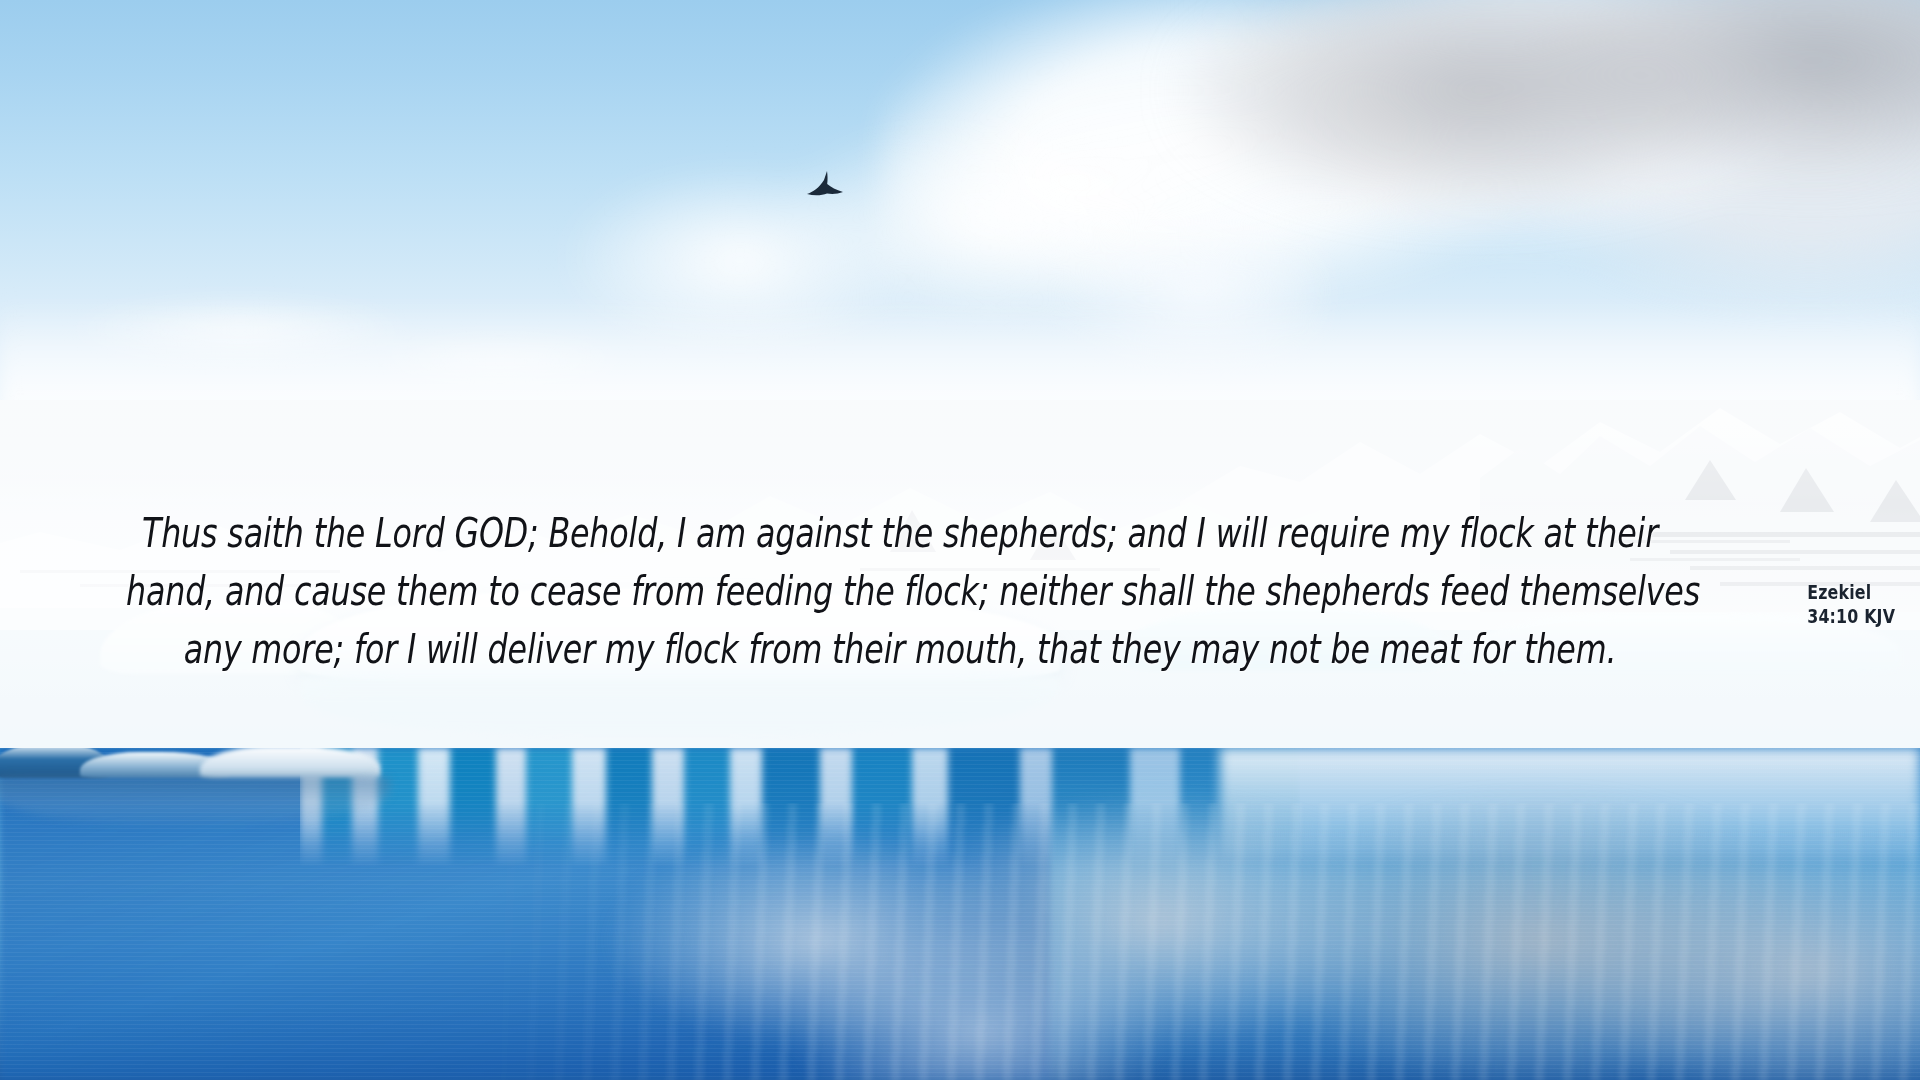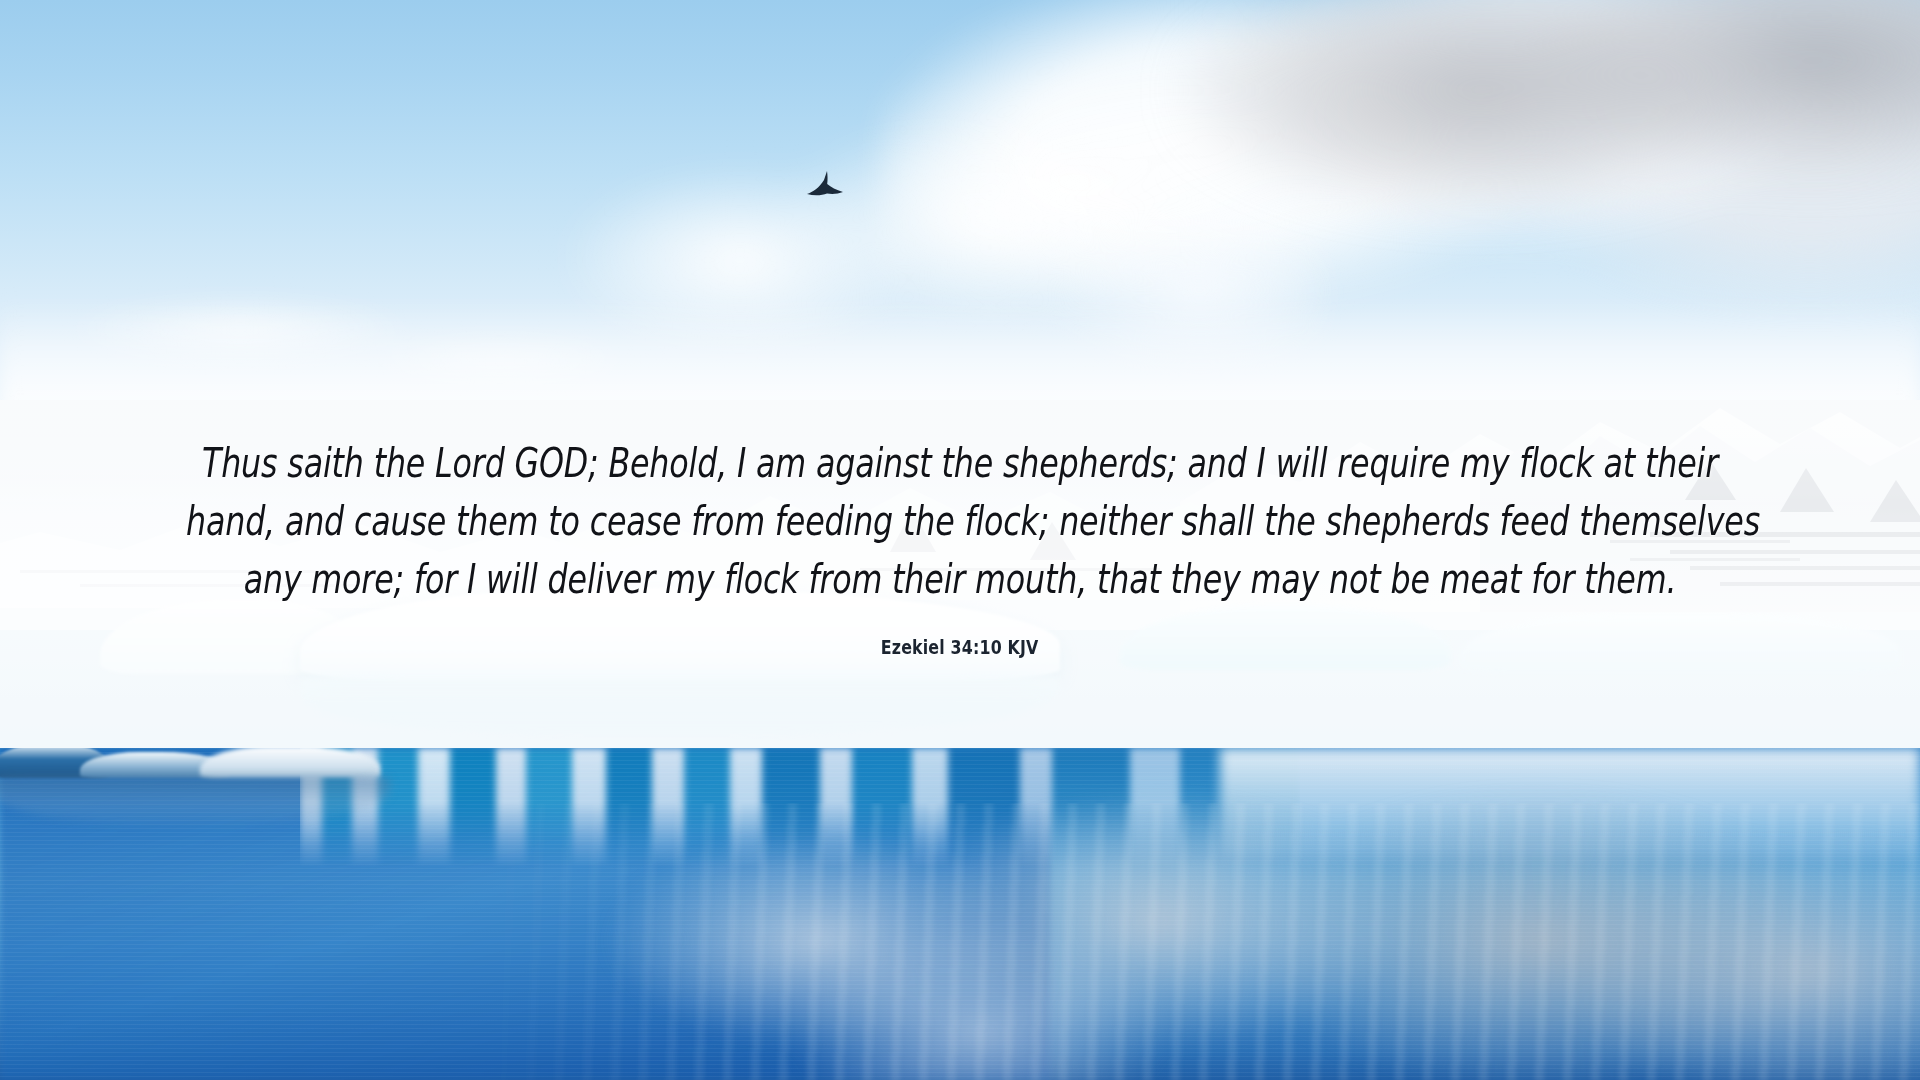--- a/index.html
+++ b/index.html
@@ -262,21 +262,21 @@
     border-radius:10% 10% 40% 40% / 8% 8% 70% 70%;
     filter: blur(4px);
   }
 
   
   .verse-overlay {
     position:absolute; left:0; top:400px;
     width:1920px; height:348px;
     background:rgba(255,255,255,0.62);
     display:flex;
-    flex-direction:column;
+    flex-direction:row;
     align-items:center;
     justify-content:flex-start;
     padding-top:34px;
   }
   .verse-text {
     width:1800px;
     text-align:center;
     font-family:"DejaVu Sans Condensed","Liberation Sans Narrow","Liberation Sans", sans-serif;
     font-style:italic;
     font-weight:400;

